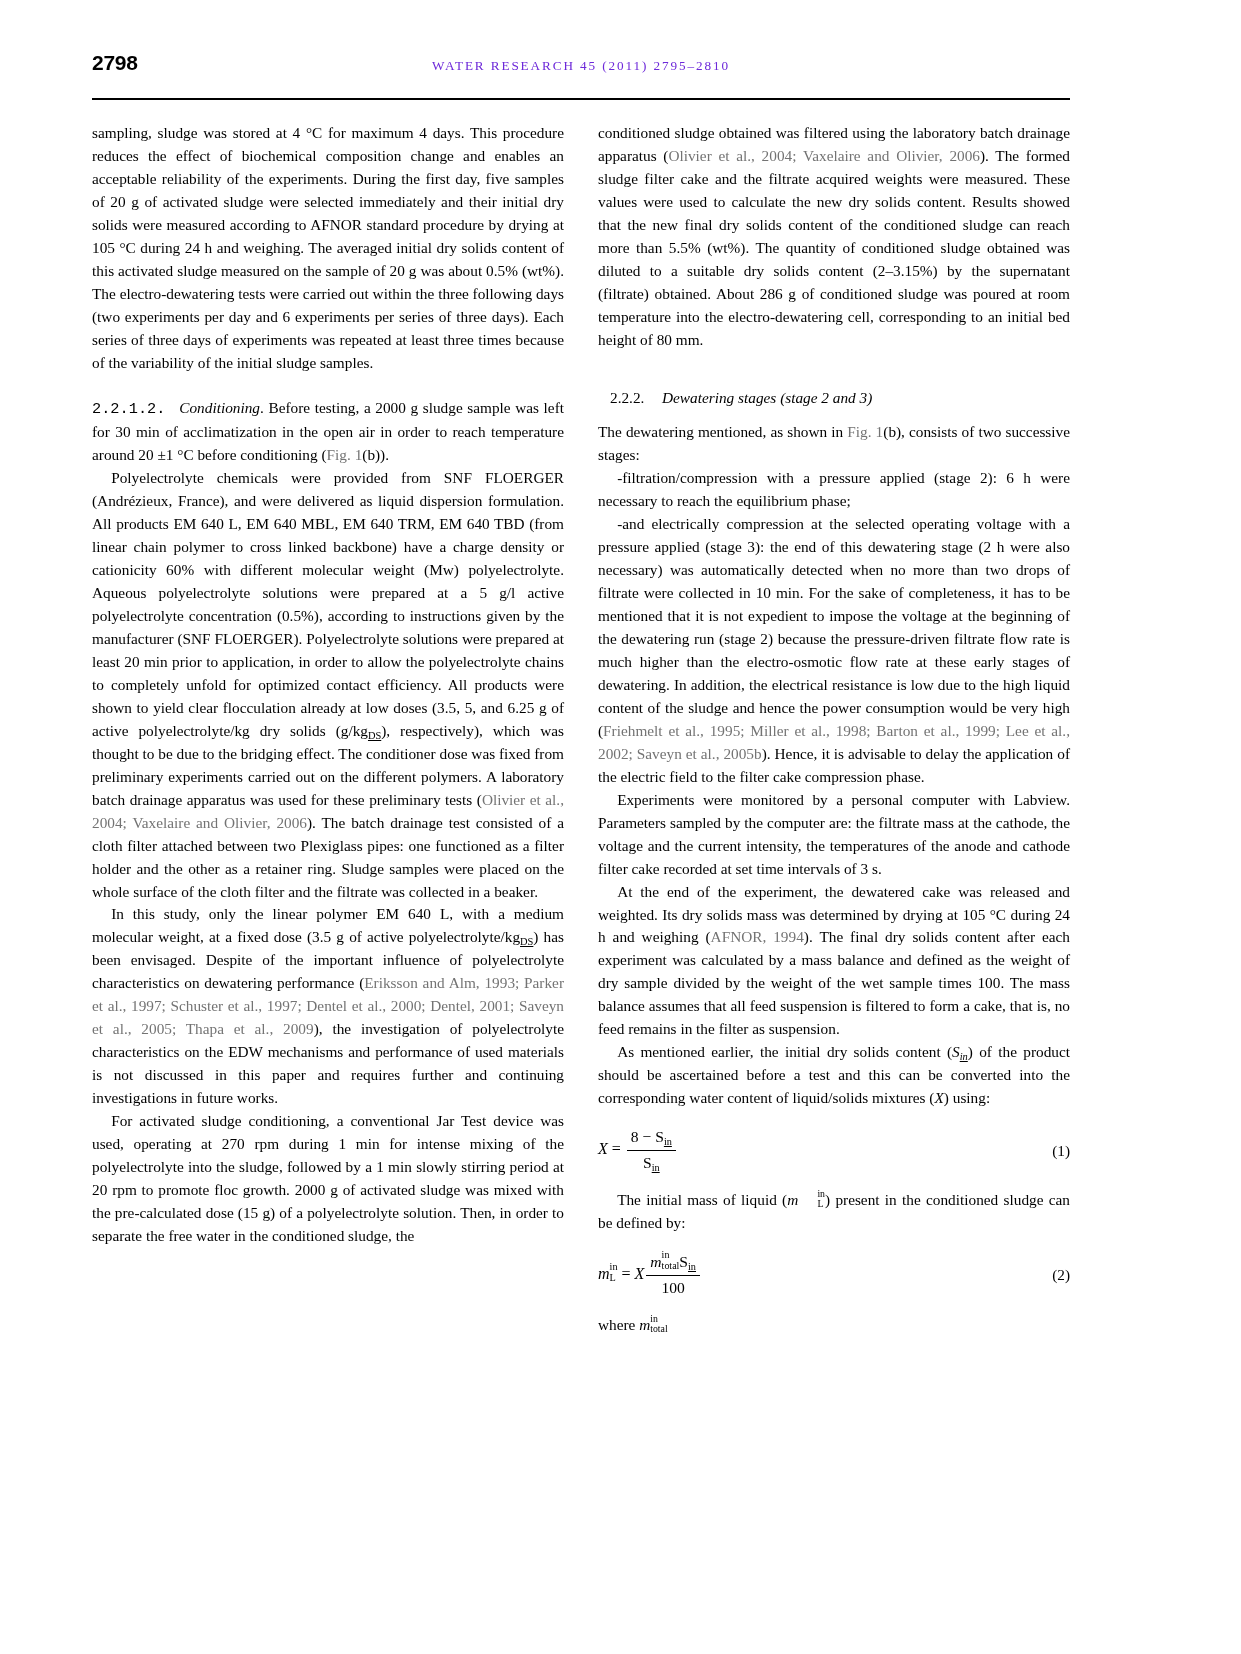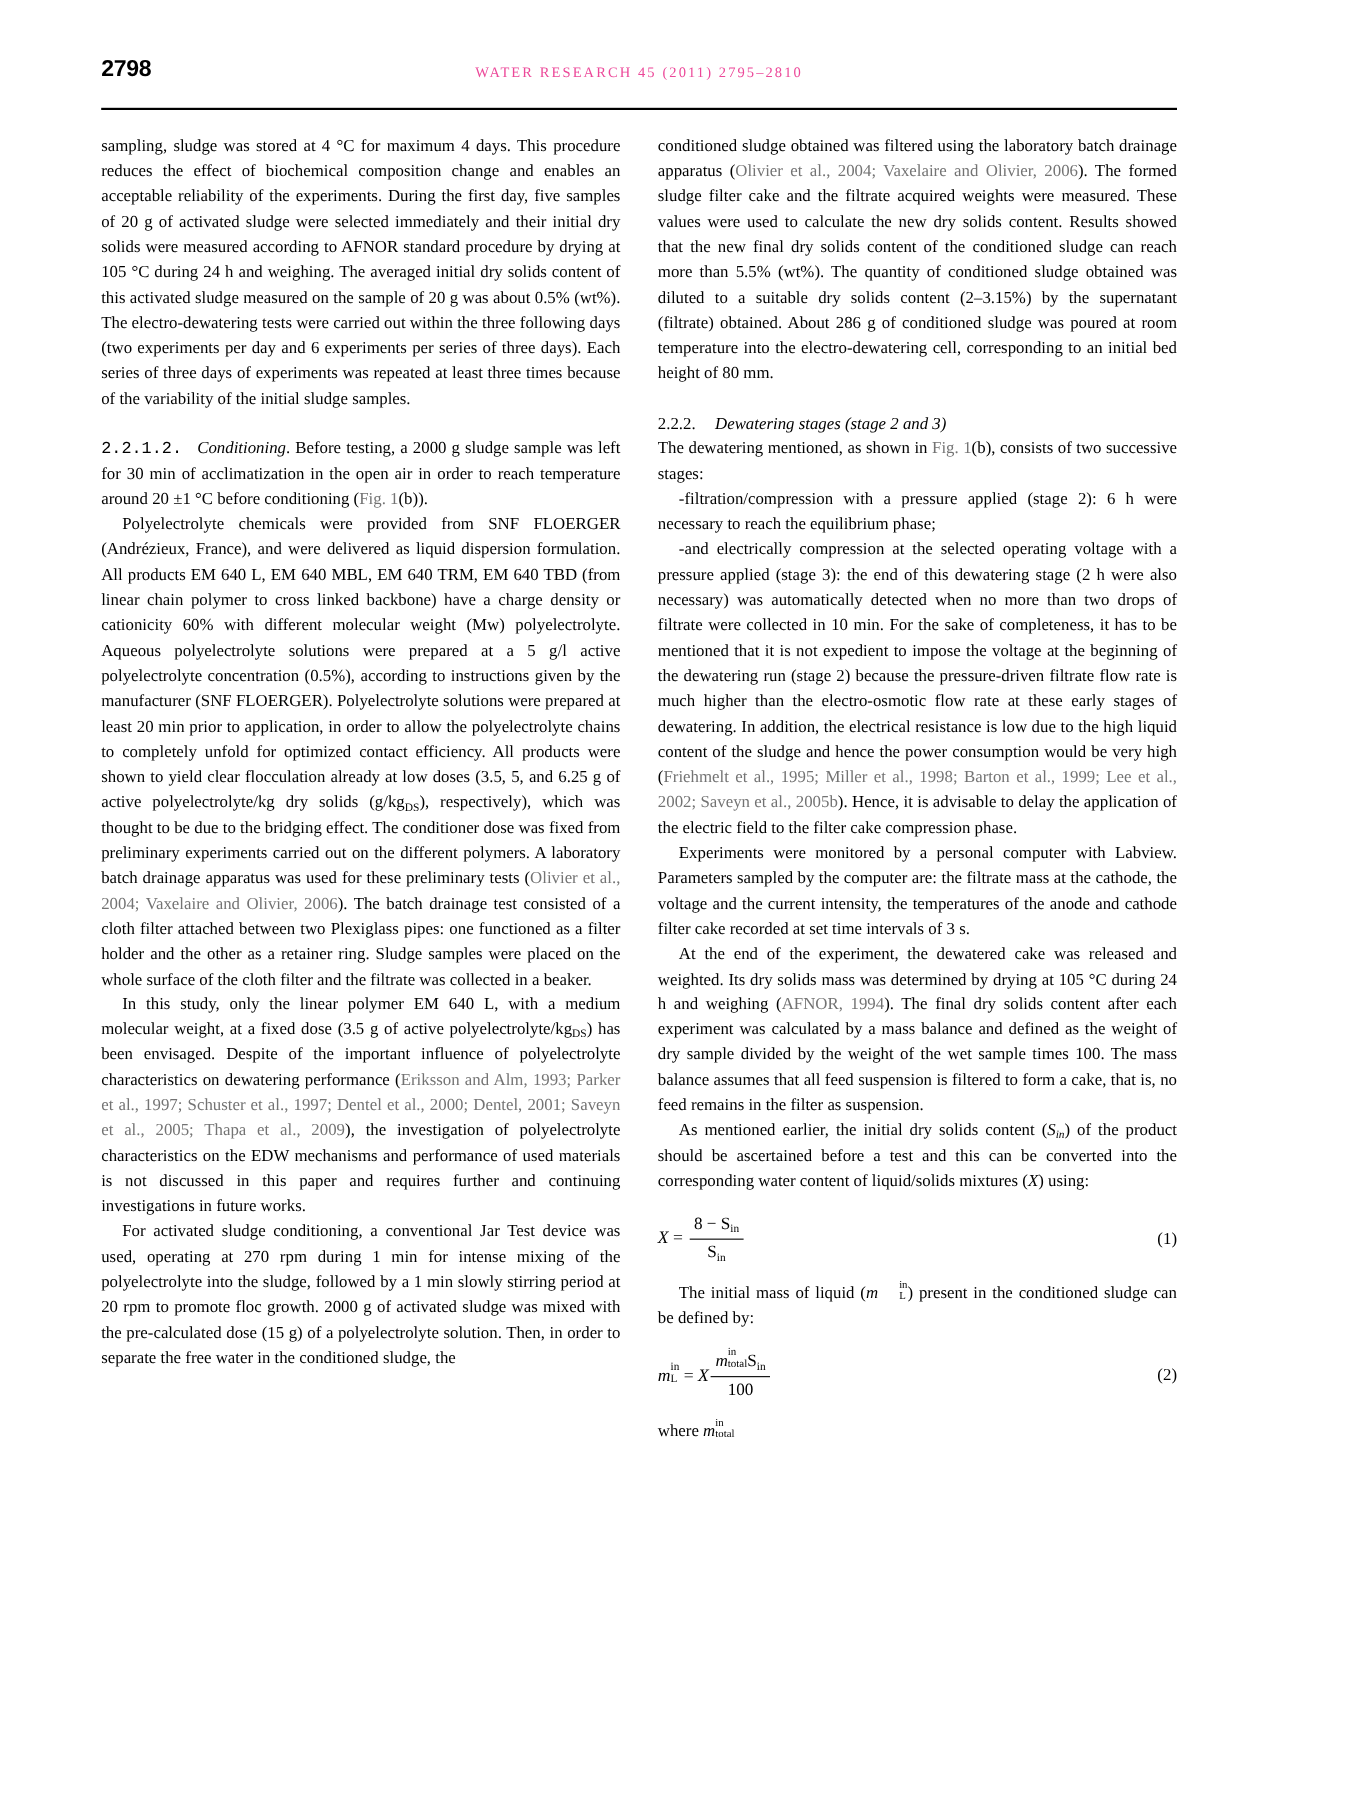--- a/index.html
+++ b/index.html
@@ -44,21 +44,21 @@
   .journal-line {
     position: absolute;
     left: 0;
     top: 6px;
     width: 978px;
     text-align: center;
     font-family: "Liberation Serif", "DejaVu Serif", serif;
     font-size: 13.2px;
     font-variant: small-caps;
     letter-spacing: 1.9px;
-    color: #ec4899;
+    color: #6d28d9;
     white-space: nowrap;
   }
   .head-rule {
     position: absolute;
     left: 92px;
     top: 98px;
     width: 978px;
     height: 2.2px;
     background: #000;
   }
@@ -88,33 +88,34 @@
 
   .gap-para { height: 23px; }
 
   
   .sec-inline { text-indent: 0; }
   .sec-inline .num { font-style: normal; font-family: Liberation Mono, monospace; }
   .sec-inline .ttl { font-style: italic; }
 
   .sec-block {
     text-indent: 0;
-    margin: 0;
+    margin: 12px;
   }
   .sec-block .num { font-style: normal; }
   .sec-block .ttl { font-style: italic; margin-left: 1.15em; }
 
   
   .cite { color: #737373; }
 
   
   sub {
     font-size: 0.68em;
     line-height: 0;
     vertical-align: -0.28em;
+    text-decoration: underline;
   }
 
   
   .eqrow {
     position: relative;
     display: block;
     width: 100%;
     margin: 16px 0 14px 0;
     min-height: 48px;
   }

